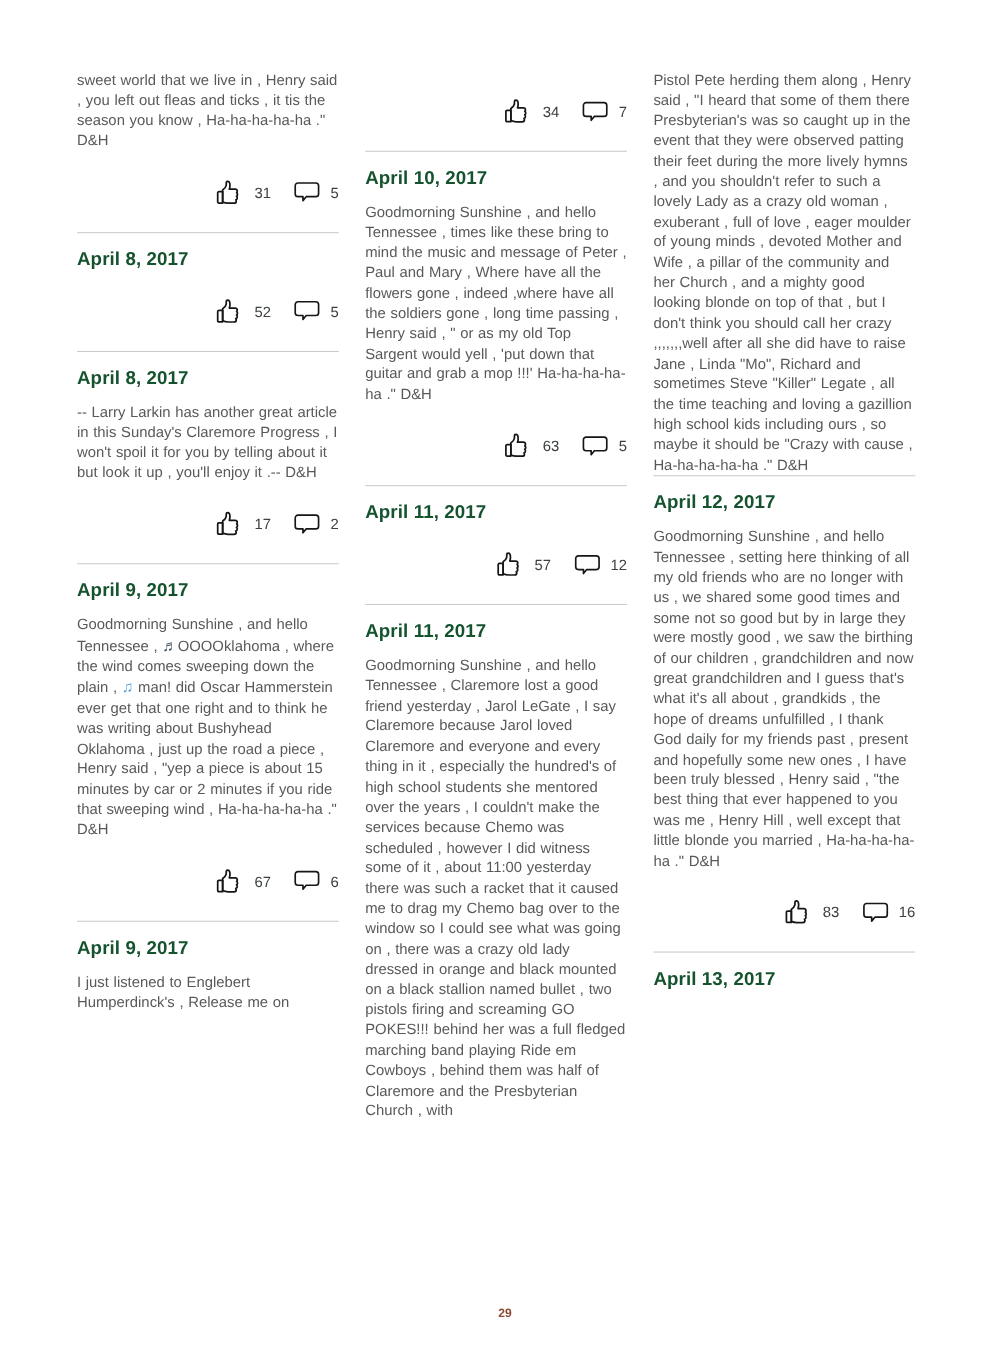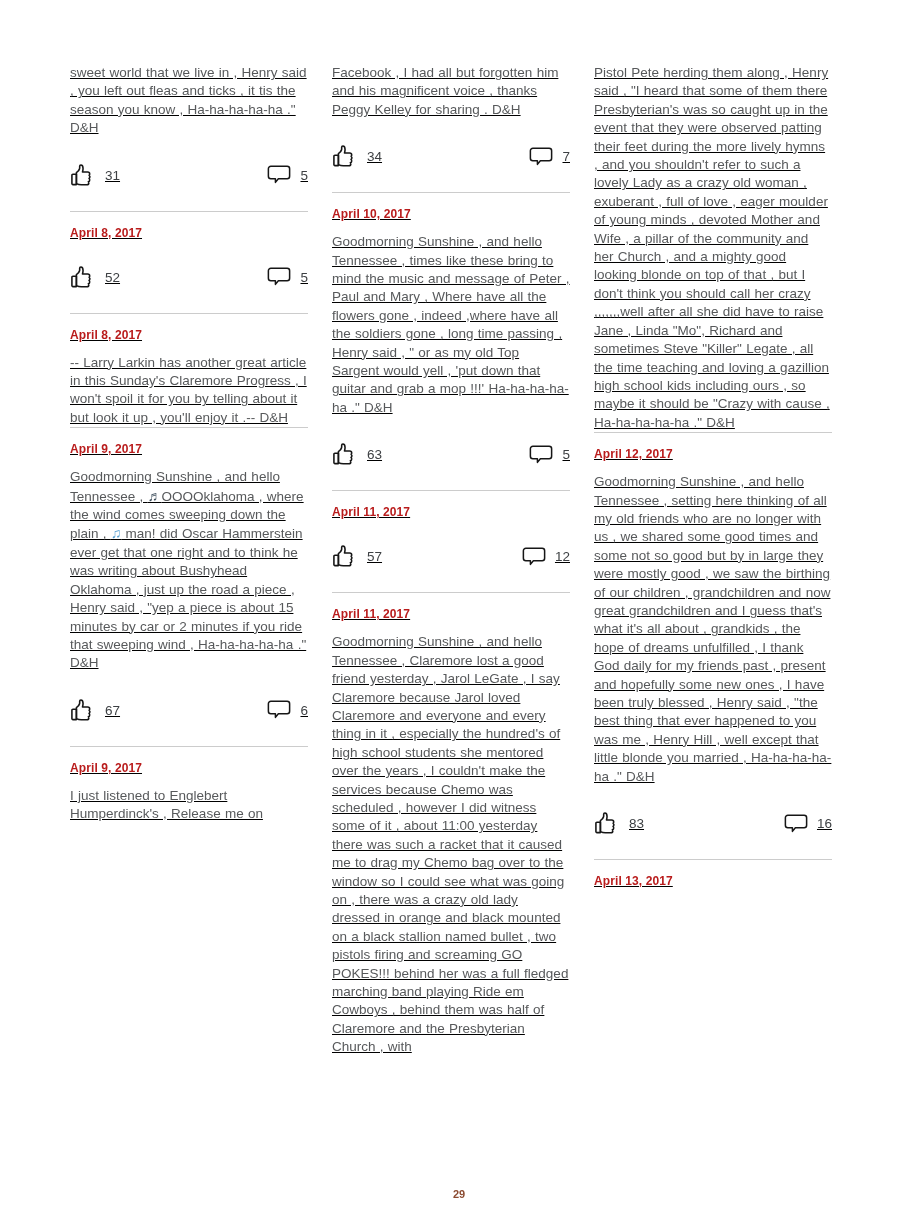--- a/index.html
+++ b/index.html
@@ -1,49 +1,49 @@
 <!DOCTYPE html>
 <html><head>
 <meta charset="utf-8">
 <style>
   html,body { margin:0; padding:0; background:#ffffff; }
   body {
     width:898px; height:1228px;
     font-family:"Liberation Sans", sans-serif;
     position:relative; overflow:hidden;
   }
-  .page { width:898px; height:1228px; position:relative; overflow:hidden; background:#fff;text-decoration:underline; }
+  .page { width:898px; height:1228px; position:relative; overflow:hidden; background:#fff; }
   .columns {
     display:flex; gap:24px;
     padding:64px 66px 0 70px;
     align-items:flex-start;
   }
   .col { width:238px; flex:0 0 238px; }
   .post-body {
     margin:0;
     font-size:13.5px;
     line-height:18.4px;
     color:#57595b;
     word-spacing:0.5px;
   }
   .post-date {
     margin:14px 0 12px 0;
-    font-size:12px;
+    font-size:17px;
     font-weight:bold;
-    color:#b91c1c;
+    color:#14532d;
     letter-spacing:0.1px;
   }
   .divider {
     border:none;
     border-top:1.5px solid #cccccc;
     margin:0;
   }
   .engagement {
     display:flex;
-    justify-content:space-between;
+    justify-content:flex-end;
     align-items:center;
     gap:20px;
     margin:24px 0 22px 0;
   }
   .eng-group { display:flex; align-items:center; gap:8px; }
   .eng-count { font-size:13.5px; color:#3d4043; }
   .eng-icon svg { display:block; }
   .eng-icon path { fill:none; stroke:#161616; stroke-width:1.4; stroke-linejoin:round; stroke-linecap:round; }
   .seg-score { color:#3a4a58; font-size:14px; }
   .seg-notes { color:#56a0d3; font-size:14px; }
@@ -101,20 +101,39 @@
               <svg viewBox="0 0 24 24" width="26" height="26">
                 <path d="M4.5 4h15a2.3 2.3 0 0 1 2.3 2.3v6.9a2.3 2.3 0 0 1-2.3 2.3h-8.1l-2.7 3.3v-3.3H4.5a2.3 2.3 0 0 1-2.3-2.3V6.3A2.3 2.3 0 0 1 4.5 4z"></path>
               </svg>
             </span>
             <span class="eng-count">5</span>
           </span>
         </div>
         <hr class="divider">
         <h3 class="post-date">April 8, 2017</h3>
         <p class="post-body">-- Larry Larkin has another great article in this Sunday's Claremore Progress , I won't spoil it for you by telling about it but look it up , you'll enjoy it .-- D&amp;H</p>
+        <div class="engagement">
+          <span class="eng-group">
+            <span class="eng-icon">
+              <svg viewBox="0 0 24 24" width="27" height="27">
+                <path d="M2.6 10.9h3.1v9.2H2.6a.9.9 0 0 1-.9-.9v-7.4a.9.9 0 0 1 .9-.9z"></path>
+                <path d="M5.7 19.2c1.4.7 2.7 1 4.4 1h4.8c1 0 1.8-.7 1.8-1.6 0-.4-.2-.8-.4-1.1.7-.2 1.2-.8 1.2-1.6 0-.5-.2-1-.6-1.3.5-.3.8-.8.8-1.4 0-.6-.3-1.1-.7-1.4.3-.3.5-.8.5-1.2 0-.9-.8-1.7-1.8-1.7h-4.6c.3-1 .5-2.1.5-3.1 0-2-.9-3.2-1.9-3.2-.6 0-1.1.5-1.1 1.1 0 .7.1 1.5-.1 2.3-.3 1.3-1.3 2.5-2.8 3.5z"></path>
+              </svg>
+            </span>
+            <span class="eng-count">17</span>
+          </span>
+          <span class="eng-group">
+            <span class="eng-icon">
+              <svg viewBox="0 0 24 24" width="26" height="26">
+                <path d="M4.5 4h15a2.3 2.3 0 0 1 2.3 2.3v6.9a2.3 2.3 0 0 1-2.3 2.3h-8.1l-2.7 3.3v-3.3H4.5a2.3 2.3 0 0 1-2.3-2.3V6.3A2.3 2.3 0 0 1 4.5 4z"></path>
+              </svg>
+            </span>
+            <span class="eng-count">2</span>
+          </span>
+        </div>
         <hr class="divider">
         <h3 class="post-date">April 9, 2017</h3>
         <p class="post-body"><span>Goodmorning Sunshine , and hello Tennessee , </span><span class="seg-score">♬</span><span>OOOOklahoma , where the wind comes sweeping down the plain , </span><span class="seg-notes">♫</span><span> man! did Oscar Hammerstein ever get that one right and to think he was writing about Bushyhead Oklahoma , just up the road a piece , Henry said , "yep a piece is about 15 minutes by car or 2 minutes if you ride that sweeping wind , Ha-ha-ha-ha-ha ." D&amp;H</span></p>
         <div class="engagement">
           <span class="eng-group">
             <span class="eng-icon">
               <svg viewBox="0 0 24 24" width="27" height="27">
                 <path d="M2.6 10.9h3.1v9.2H2.6a.9.9 0 0 1-.9-.9v-7.4a.9.9 0 0 1 .9-.9z"></path>
                 <path d="M5.7 19.2c1.4.7 2.7 1 4.4 1h4.8c1 0 1.8-.7 1.8-1.6 0-.4-.2-.8-.4-1.1.7-.2 1.2-.8 1.2-1.6 0-.5-.2-1-.6-1.3.5-.3.8-.8.8-1.4 0-.6-.3-1.1-.7-1.4.3-.3.5-.8.5-1.2 0-.9-.8-1.7-1.8-1.7h-4.6c.3-1 .5-2.1.5-3.1 0-2-.9-3.2-1.9-3.2-.6 0-1.1.5-1.1 1.1 0 .7.1 1.5-.1 2.3-.3 1.3-1.3 2.5-2.8 3.5z"></path>
               </svg>
@@ -128,21 +147,20 @@
               </svg>
             </span>
             <span class="eng-count">6</span>
           </span>
         </div>
         <hr class="divider">
         <h3 class="post-date">April 9, 2017</h3>
         <p class="post-body">I just listened to Englebert Humperdinck's , Release me on</p>
       </div>
     <div class="col">
-        <p class="post-body">Facebook , I had all but forgotten him and his magnificent voice , thanks Peggy Kelley for sharing . D&amp;H</p>
         <div class="engagement">
           <span class="eng-group">
             <span class="eng-icon">
               <svg viewBox="0 0 24 24" width="27" height="27">
                 <path d="M2.6 10.9h3.1v9.2H2.6a.9.9 0 0 1-.9-.9v-7.4a.9.9 0 0 1 .9-.9z"></path>
                 <path d="M5.7 19.2c1.4.7 2.7 1 4.4 1h4.8c1 0 1.8-.7 1.8-1.6 0-.4-.2-.8-.4-1.1.7-.2 1.2-.8 1.2-1.6 0-.5-.2-1-.6-1.3.5-.3.8-.8.8-1.4 0-.6-.3-1.1-.7-1.4.3-.3.5-.8.5-1.2 0-.9-.8-1.7-1.8-1.7h-4.6c.3-1 .5-2.1.5-3.1 0-2-.9-3.2-1.9-3.2-.6 0-1.1.5-1.1 1.1 0 .7.1 1.5-.1 2.3-.3 1.3-1.3 2.5-2.8 3.5z"></path>
               </svg>
             </span>
             <span class="eng-count">34</span>
           </span>

